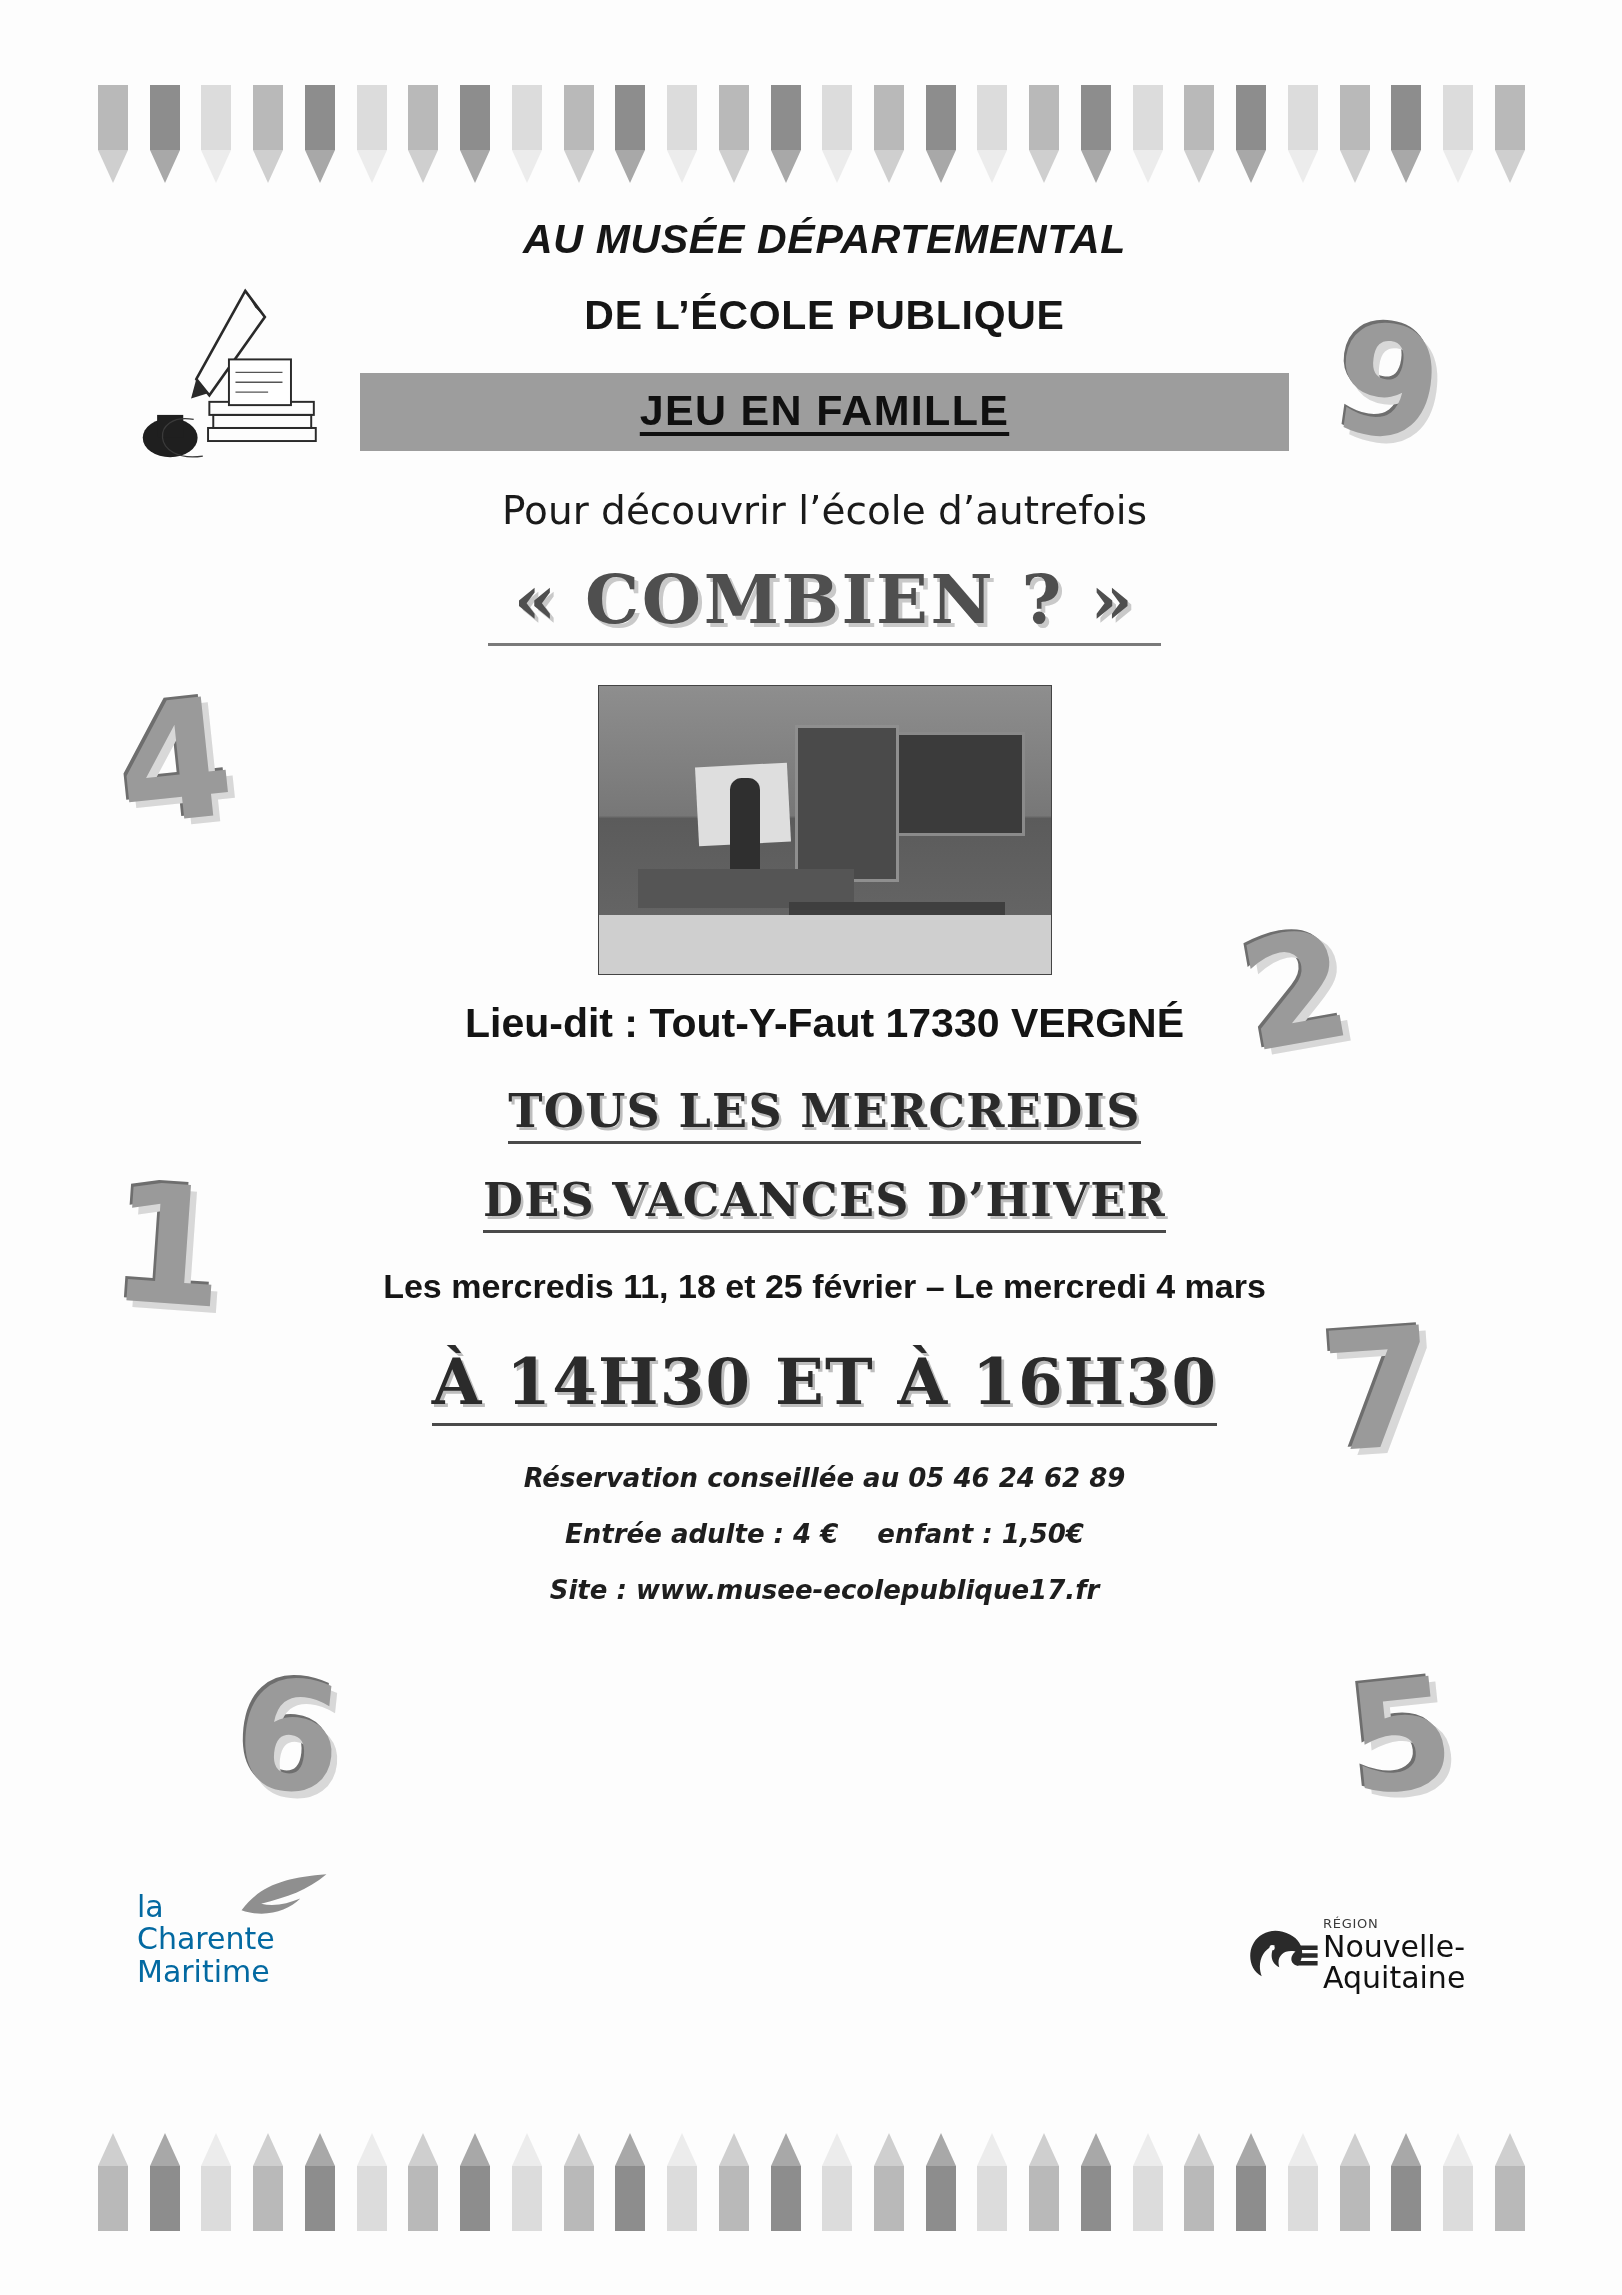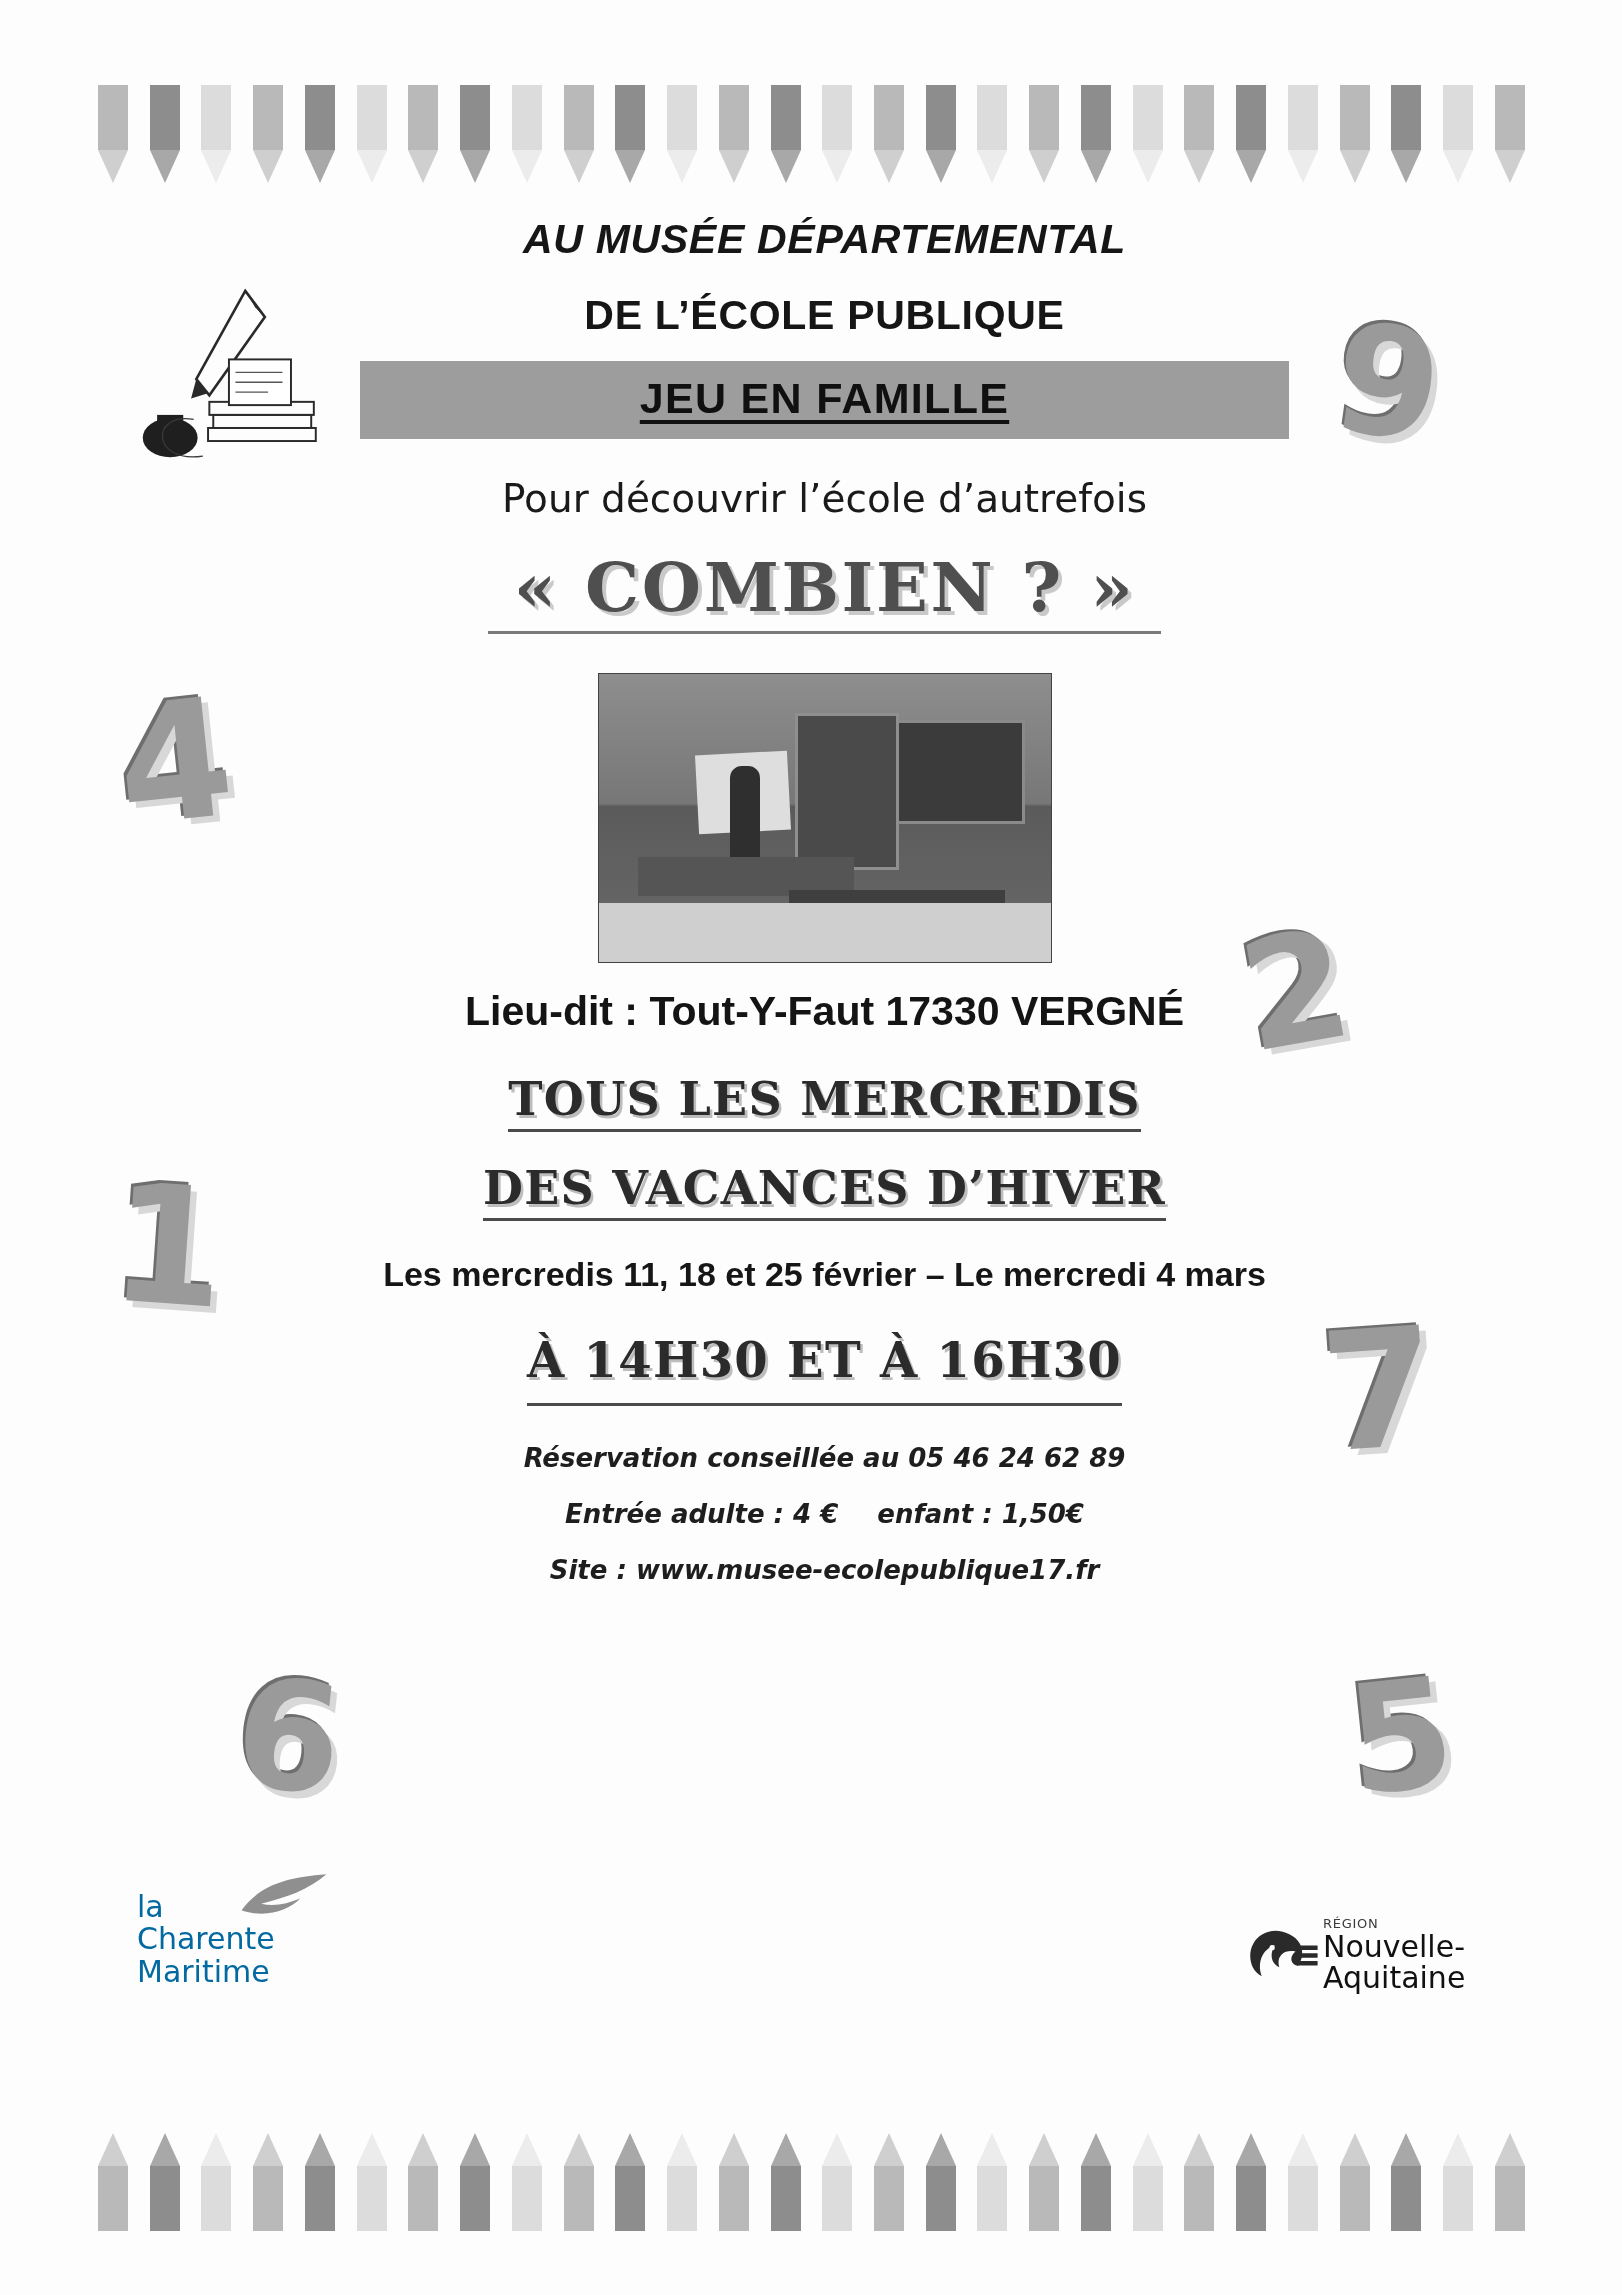--- a/index.html
+++ b/index.html
@@ -95,21 +95,21 @@
     text-align: center;
   }
   .line1, .line2 {
     font-family: "Liberation Sans", sans-serif;
     font-weight: bold;
     font-size: 41px;
     letter-spacing: 0.7px;
     color: #161616;
   }
   .line1 { margin-bottom: 29px; font-style: italic; }
-  .line2 { margin-bottom: 22px; text-align: center; }
+  .line2 { margin-bottom: 34px; text-align: center; }
 
   .banner {
     display: block;
     background: #9d9d9d;
     padding: 13px 0 15.7px;
     margin: 0 85px 37px;
   }
   .banner span {
     font-family: "Liberation Sans", sans-serif;
     font-weight: bold;
@@ -208,27 +208,27 @@
     font-family: "Liberation Sans", sans-serif;
     font-weight: bold;
     font-size: 34px;
     color: #161616;
     margin-bottom: 38px;
   }
 
   .hours {
     font-family: "DejaVu Serif", serif;
     font-weight: bold;
-    font-size: 48px;
+    font-size: 64px;
     color: #2b2b2b;
     text-shadow: 2.6px 2.6px 0 #bdbdbd;
     letter-spacing: 1.3px;
     display: inline-block;
     border-bottom: 3.3px solid #4a4a4a;
-    padding-bottom: 15px;
+    padding-bottom: 4px;
     margin-bottom: 37px;
   }
 
   .info {
     font-family: "DejaVu Sans", sans-serif;
     font-style: italic;
     font-weight: bold;
     font-size: 26px;
     color: #1e1e1e;
     margin-bottom: 26px;

